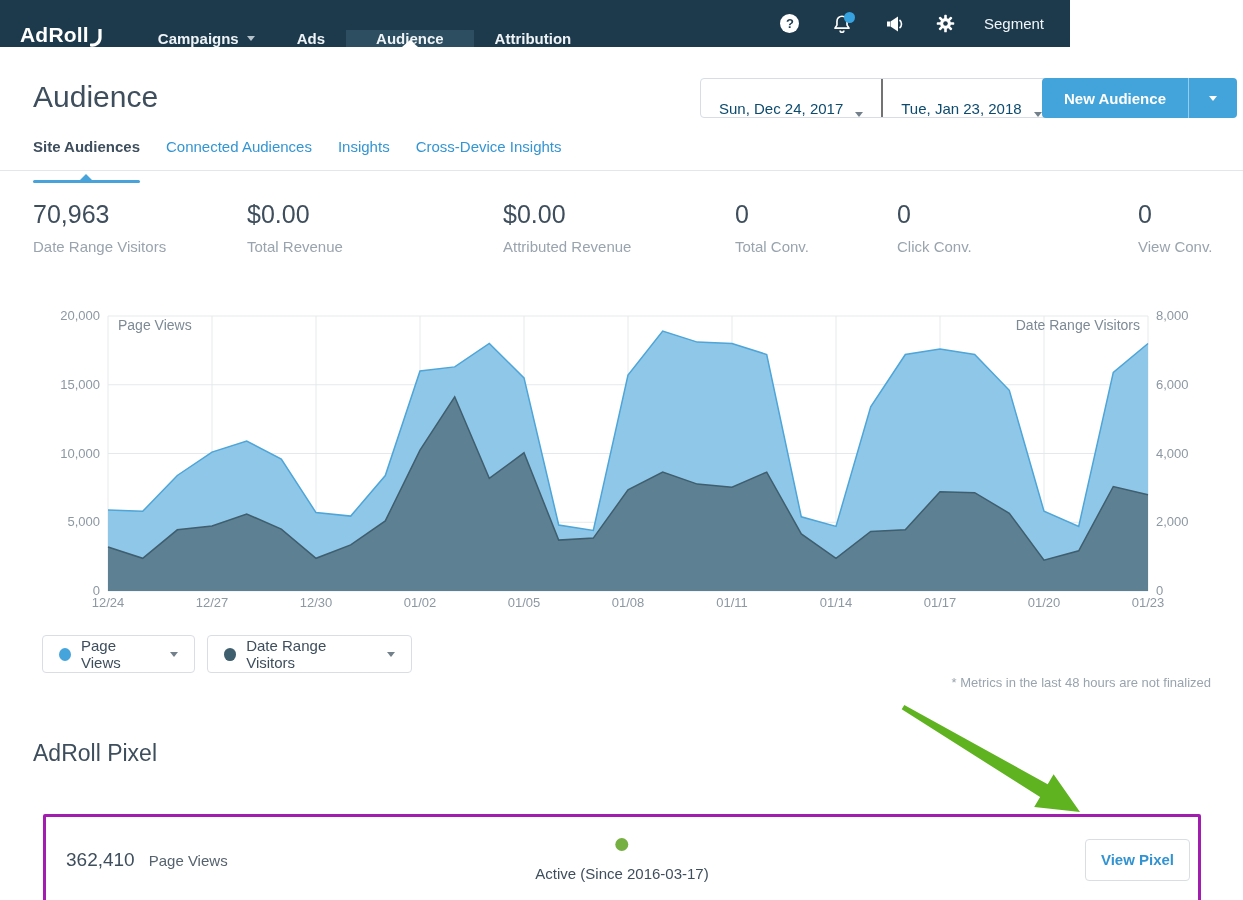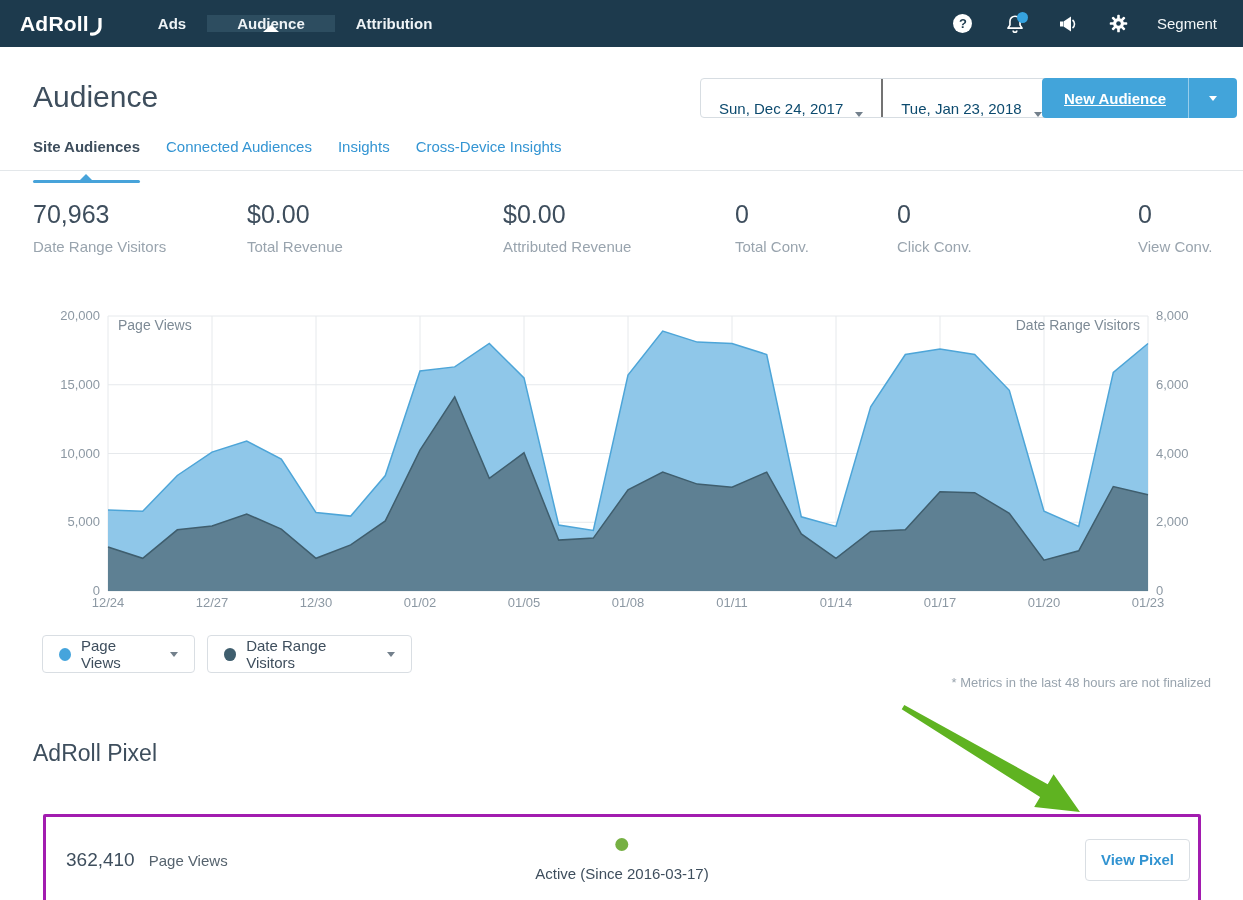--- a/index.html
+++ b/index.html
@@ -3,22 +3,22 @@
 <meta charset="utf-8">
 <style>
   * { margin:0; padding:0; box-sizing:border-box; }
   html,body { background:#ffffff; }
   .screen {
     position:relative; width:1243px; height:900px; background:#ffffff;
     font-family:"Liberation Sans", sans-serif; overflow:hidden; color:#3e4e5d;
   }
   
   .navbar {
-    position:absolute; top:0; left:0; width:1243px; height:47px;
-    background:#1d3a4d; display:flex; align-items:center;
+    position:absolute; top:0; left:0; width:1070px; height:47px;
+    background:#1d3a4d; display:flex; align-items:flex-end;
   }
   .logo { display:flex; align-items:center; margin-left:20px; margin-right:32px; cursor:pointer; }
   .logo-text { color:#fff; font-size:21px; font-weight:700; letter-spacing:0.2px; }
   .logo-hook { margin-left:1px; margin-top:6px; }
   .nav-item {
     display:flex; align-items:center; padding:0 21px; color:#eef3f6;
     font-size:15px; font-weight:600; cursor:pointer; position:relative;
   }
   .nav-item.active { background:#2d4d60; padding:0 30px; }
   .nav-item.active .notch {
@@ -38,21 +38,21 @@
   
   .page-title { position:absolute; left:33px; top:80px; font-size:30px; font-weight:300; color:#3e4e5d; }
   .date-group { position:absolute; left:700px; top:78px; display:flex; height:40px;
     border:1px solid #d7dde2; border-radius:4px; background:#fff; }
   .date-box { display:flex; align-items:flex-end; padding:0 18px; font-size:15px; color:#0c4a6e; cursor:pointer; }
   .date-box + .date-box { border-left:2px solid #737373; }
   .date-box .caret { border-top-color:#73808c; margin-left:12px; }
   .btn-new-audience { position:absolute; left:1042px; top:78px; height:40px; display:flex;
     border-radius:4px; overflow:hidden; cursor:pointer; }
   .btn-main { background:#42a4da; color:#fff; font-size:15px; font-weight:700;
-    display:flex; align-items:center; padding:0 22px;text-decoration:underline; }
+    display:flex; align-items:center; padding:0 22px; }
   .btn-caret-part { background:#42a4da; width:49px; display:flex; align-items:center; justify-content:center;
     border-left:1px solid rgba(255,255,255,0.45); }
   .btn-caret-part .caret { border-top-color:#fff; margin:0; }
 
   
   .tabs { position:absolute; left:33px; top:138px; display:flex; gap:26px; }
   .tab { font-size:15px; color:#3495d3; padding-bottom:28px; cursor:pointer; position:relative; }
   .tab.active { color:#3e4e5d; font-weight:600; }
   .tab.active::after { content:""; position:absolute; left:0; right:0; bottom:0; height:3px;
     background:#47a3da; border-radius:2px; }
@@ -103,20 +103,24 @@
 <body>
 
 <div class="screen">
 
   <div class="navbar">
     <div class="logo">
       <span class="logo-text">AdRoll</span>
       <svg class="logo-hook" width="15" height="18" viewBox="0 0 15 18">
         <path d="M10 0 v9 a7.5 7.5 0 0 1 -9 7" stroke="#ffffff" stroke-width="3.2" fill="none" stroke-linecap="round"></path>
       </svg>
+    </div>
+    <div class="nav-item">
+      <span>Campaigns</span>
+      <span class="caret"></span>
     </div>
     <div class="nav-item">
       <span>Ads</span>
     </div>
     <div class="nav-item active">
       <span>Audience</span>
       <span class="notch"></span>
     </div>
     <div class="nav-item">
       <span>Attribution</span>

